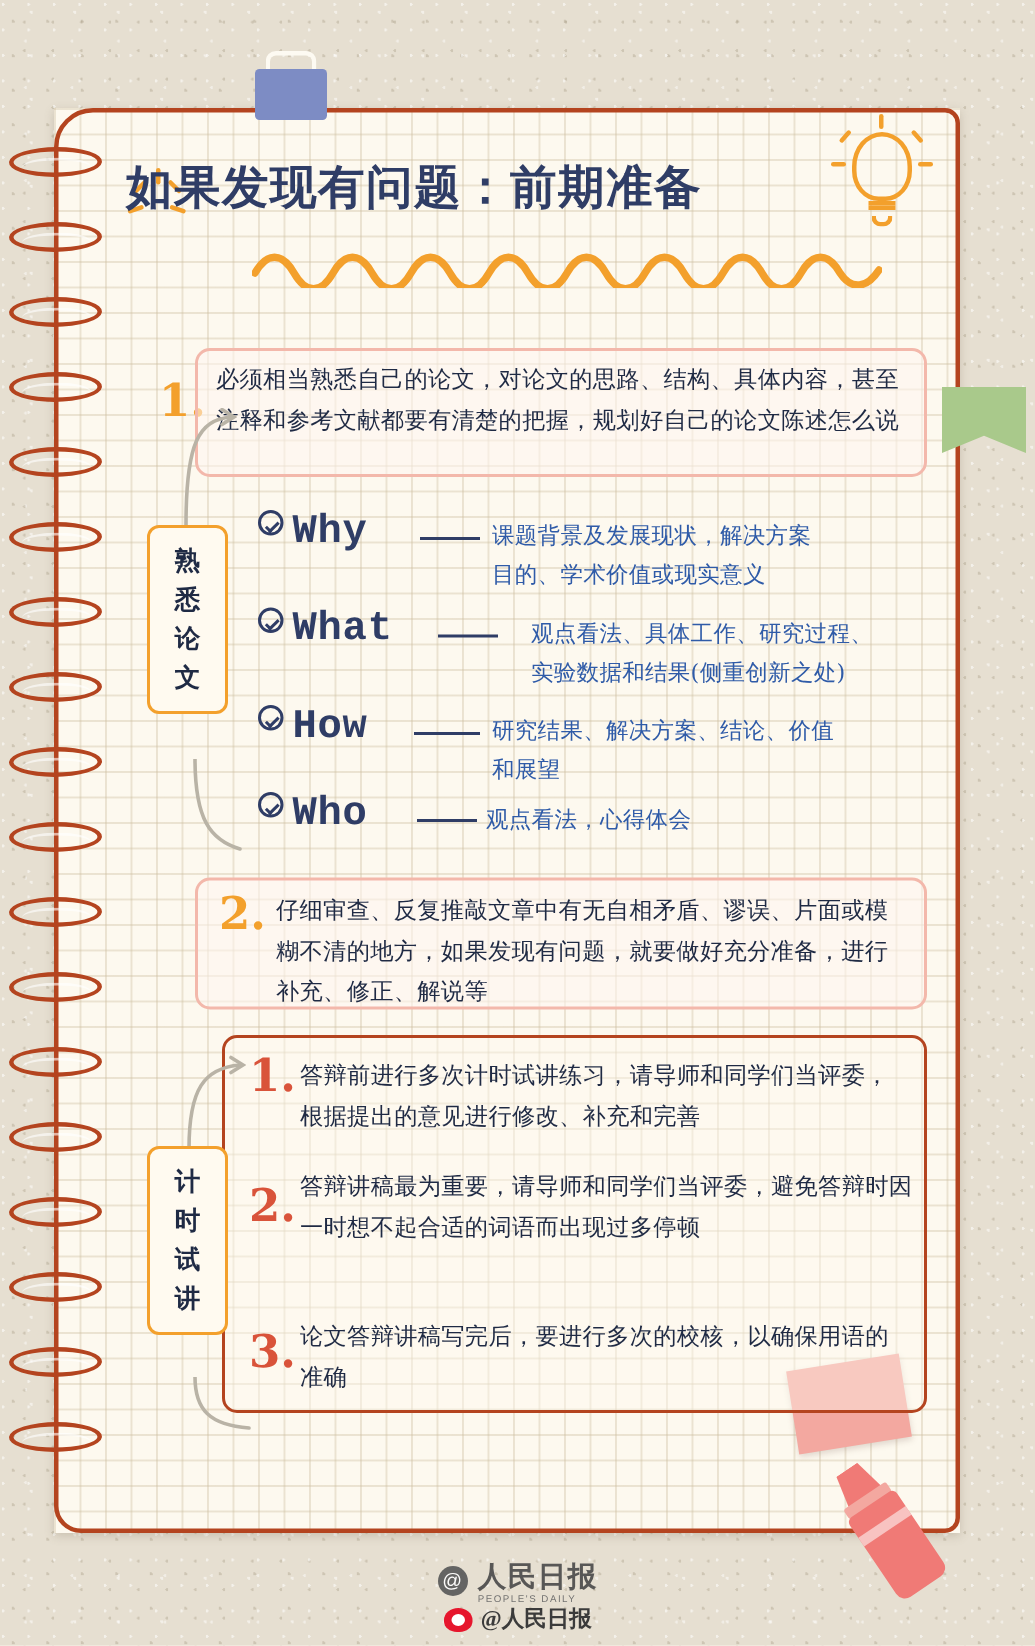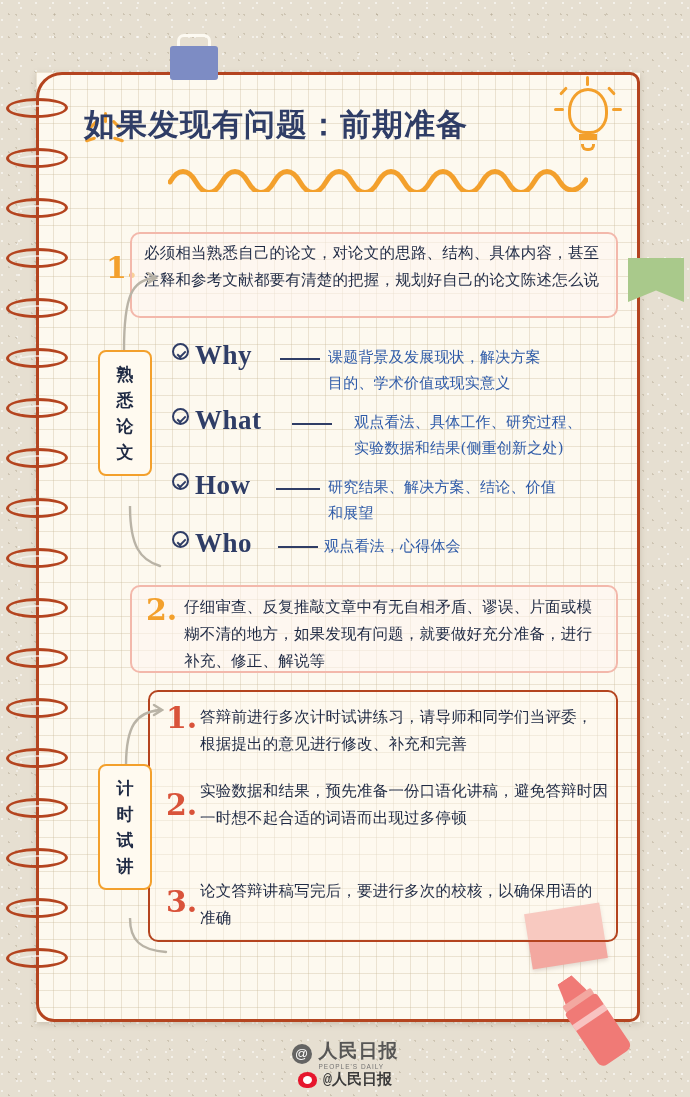--- a/index.html
+++ b/index.html
@@ -248,21 +248,21 @@
     color: #1f2a44;
     line-height: 26px;
   }
   .vtab span { display: block; }
   .vtab-1 { left: 98px; top: 350px; }
   .vtab-2 { left: 98px; top: 764px; }
 
   
   .witem { position: absolute; }
   .wlabel {
-    font-family: Liberation Serif, serif;
+    font-family: Liberation Mono, monospace;
     font-size: 27px;
     font-weight: bold;
     color: #2f3d66;
     letter-spacing: .5px;
   }
   .wcheck {
     display: inline-block;
     width: 17px; height: 17px;
     border: 2.2px solid #2f3d66;
     border-radius: 50%;
@@ -348,21 +348,21 @@
   }
   .weibo-eye::after {
     content: "";
     position: absolute;
     left: 5px; top: 4px;
     width: 9px; height: 8px;
     background: #fff;
     border-radius: 50%;
   }
   .weibo-name {
-    font-family: Liberation Mono, monospace;
+    font-family: Liberation Serif, serif;
     font-size: 15px;
     color: #3b3b3b;
     font-weight: bold;
   }
 </style>
 </head>
 <body>
 
 <div class="page-bg"></div>
 
@@ -498,21 +498,21 @@
 </div>
 
 <svg class="connector" style="left:124px; top:918px; width:46px; height:40px;" viewBox="0 0 46 40">
   <path d="M6,0 C6,22 16,32 42,34" fill="none" stroke="#b9b3a6" stroke-width="2.4" stroke-linecap="round"></path>
 </svg>
 
 <div class="num red" style="left:166px; top:700px;">1.</div>
 <div class="para" style="left:200px; top:704px; width:404px;">答辩前进行多次计时试讲练习，请导师和同学们当评委，根据提出的意见进行修改、补充和完善</div>
 
 <div class="num red" style="left:166px; top:787px;">2.</div>
-<div class="para" style="left:200px; top:778px; width:412px;">实验数据和结果，预先准备一份口语化讲稿，避免答辩时因一时想不起合适的词语而出现过多停顿</div>
+<div class="para" style="left:200px; top:778px; width:412px;">答辩讲稿最为重要，请导师和同学们当评委，避免答辩时因一时想不起合适的词语而出现过多停顿</div>
 
 <div class="num red" style="left:166px; top:884px;">3.</div>
 <div class="para" style="left:200px; top:878px; width:404px;">论文答辩讲稿写完后，要进行多次的校核，以确保用语的准确</div>
 
 <div class="footer-logo">
   <div class="circle-at">@</div>
   <div>
     <div class="logo-cn">人民日报</div>
     <div class="logo-en">PEOPLE'S DAILY</div>
   </div>

